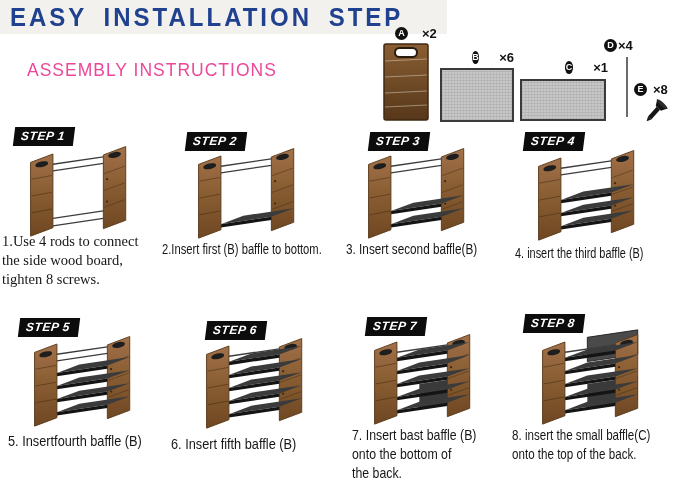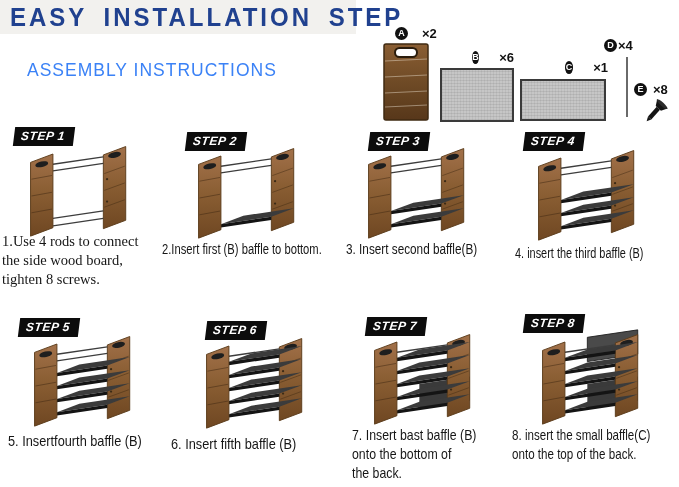--- a/index.html
+++ b/index.html
@@ -1,29 +1,29 @@
 <!DOCTYPE html>
 <html><head>
 <meta charset="utf-8">
 <style>
   html,body{margin:0;padding:0;}
   body{
     width:679px;height:487px;position:relative;background:#ffffff;
     font-family:"Liberation Sans", sans-serif;overflow:hidden;color:#1c1c1c;
   }
   .title-strip{
-    position:absolute;left:0;top:0;width:356px;height:34px;
+    position:absolute;left:0;top:0;width:447px;height:34px;
     background:#f2f1ee;display:flex;align-items:center;
   }
   .title-text{
     font-size:24px;font-weight:700;color:#20418f;letter-spacing:3px;word-spacing:7px;
     padding-left:10px;white-space:nowrap;transform:scaleY(1.08);transform-origin:left center;
   }
   .subtitle{
-    position:absolute;left:27px;top:60px;font-size:17.5px;color:#3b82f6;
+    position:absolute;left:27px;top:60px;font-size:17.5px;color:#ec4899;
     letter-spacing:1px;font-weight:400;
   }
   
   .part-list{position:absolute;left:0;top:0;width:679px;height:130px;}
   .pl-title{
     position:absolute;left:497px;top:22px;background:#0d0d0d;color:#ffffff;
     font-size:15px;font-weight:700;padding:1px 10px 3px 10px;letter-spacing:0.5px;
   }
   .plabel{font-size:13px;font-weight:700;color:#111;display:flex;align-items:center;}
   .circ{

